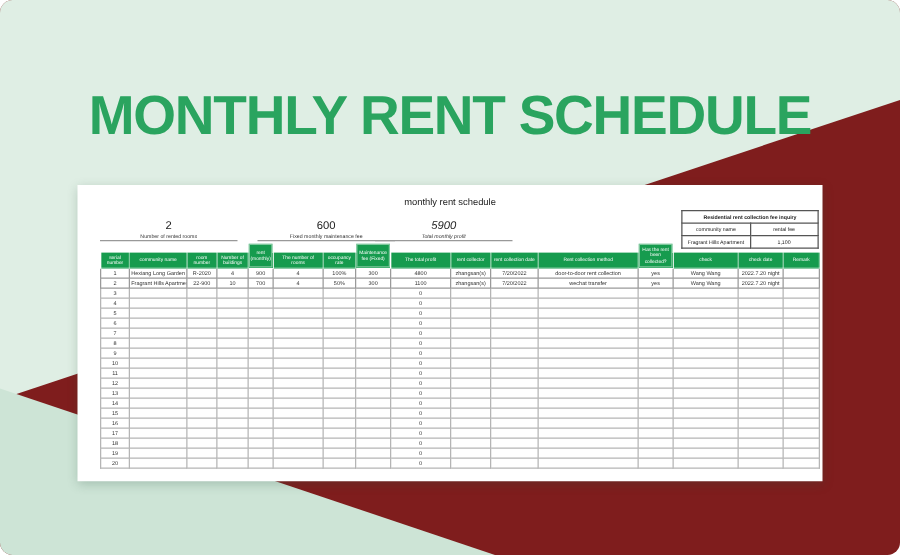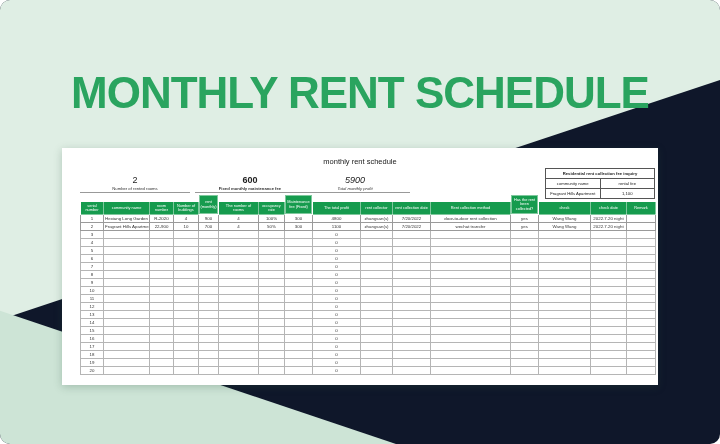--- a/index.html
+++ b/index.html
@@ -1,20 +1,20 @@
 <!DOCTYPE html>
 <html><head>
 <meta charset="utf-8">
 <style>
   html,body{margin:0;padding:0;background:#ffffff;}
   *{box-sizing:border-box;}
   .canvas{
     position:relative;width:720px;height:444px;overflow:hidden;
     border-radius:10px;
-    background:#0f172a;
+    background:#7f1d1d;
     font-family:"Liberation Sans","DejaVu Sans",sans-serif;
   }
   .bg-diag{
     position:absolute;left:0;top:0;width:100%;height:100%;
     background:#dfeee4;
     clip-path:polygon(0 0,100% 0,100% 18%,0 72%);
     pointer-events:none;
   }
   .bg-diag2{
     position:absolute;left:0;bottom:0;width:100%;height:100%;
@@ -34,21 +34,21 @@
     box-shadow:0 2px 8px rgba(40,80,60,.25);
   }
   .sheet-title{
     position:absolute;left:0;top:9px;width:100%;
     text-align:center;font-size:7.5px;color:#1a1a1a;
   }
   .summary-item{position:absolute;width:110px;text-align:center;}
   .summary-value{font-size:9px;color:#222;line-height:10px;}
   .summary-label{font-size:4.2px;color:#333;margin-top:1px;border-bottom:0.5px solid #999;padding-bottom:1px;}
   .sum-0{left:18px;top:27px;}
-  .sum-1{left:133px;top:27px;font-weight:bold;}
+  .sum-1{left:144px;top:27px;}
   .sum-2{left:238px;top:27px;font-style:italic;}
 
   .inquiry{
     position:absolute;left:483px;top:20px;width:110px;
     border-collapse:collapse;table-layout:fixed;
     font-size:4.2px;color:#222;
   }
   .inquiry td{border:0.5px solid #555;text-align:center;height:10px;padding:0;overflow:hidden;white-space:nowrap;}
   .inquiry .inq-title{font-weight:bold;}
 

